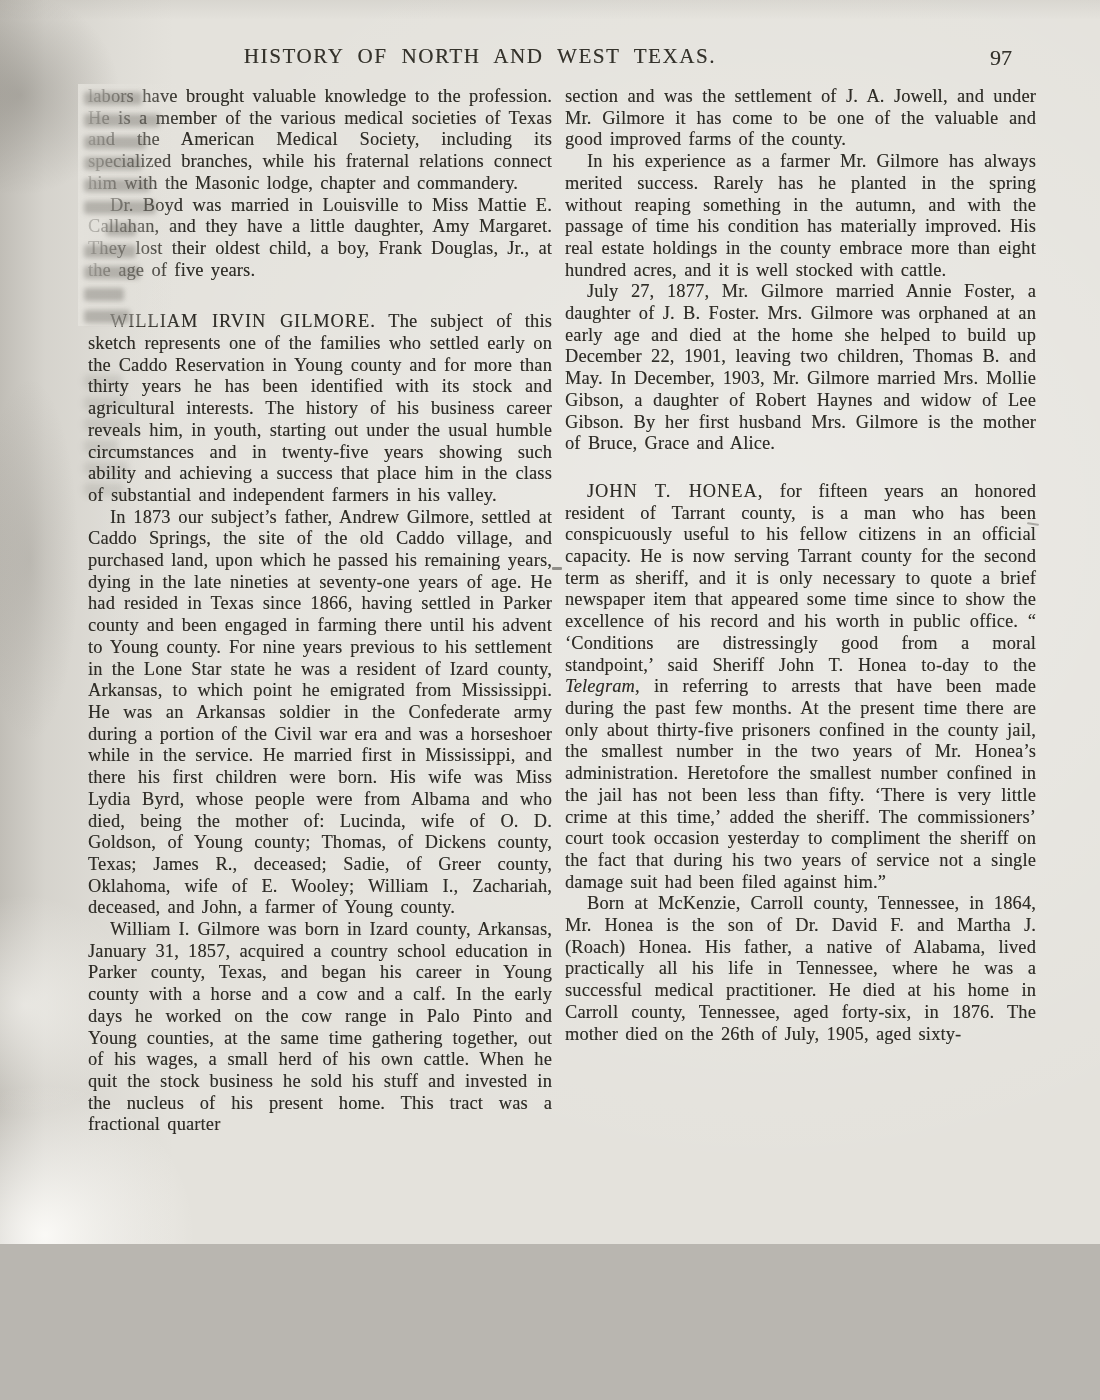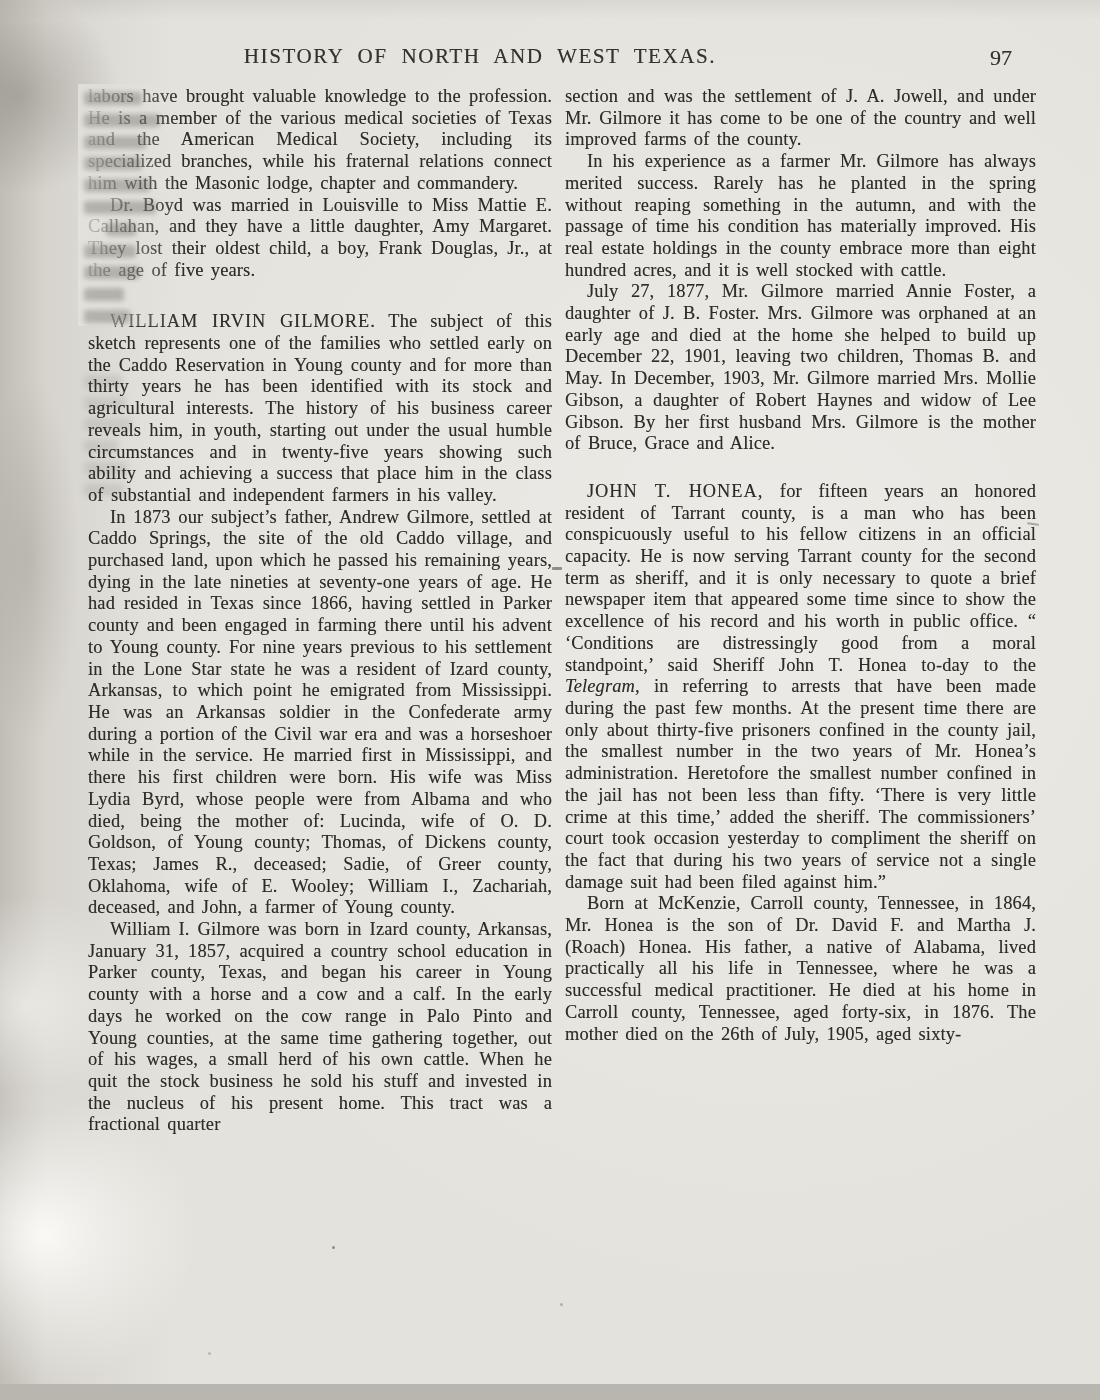--- a/index.html
+++ b/index.html
@@ -1,18 +1,18 @@
 <!DOCTYPE html>
 <html><head>
 <meta charset="utf-8">
 <style>
   html,body{margin:0;padding:0;background:#b9b6b0;}
   .page{
     position:relative;
-    width:1100px;height:1384px;
+    width:1100px;height:1244px;
     margin:0 auto;
     overflow:hidden;
     font-family:"Liberation Serif","DejaVu Serif",serif;
     color:#2e2c26;
     background-image:
       radial-gradient(circle at 45px 1235px, rgba(252,251,248,0.95) 0, rgba(252,251,248,0.55) 60px, rgba(252,251,248,0) 150px),
       radial-gradient(circle at 25px 1005px, rgba(250,249,245,0.60) 0, rgba(250,249,245,0) 110px),
       radial-gradient(circle at 20px 95px,  rgba(88,84,76,0.30) 0, rgba(88,84,76,0) 100px),
       radial-gradient(ellipse 70px 260px at 30px 560px, rgba(95,90,82,0.18), rgba(95,90,82,0) 70%),
       linear-gradient(90deg, rgba(110,105,96,0.30) 0px, rgba(110,105,96,0.12) 45px, rgba(110,105,96,0.05) 110px, rgba(110,105,96,0) 175px),
@@ -81,21 +81,21 @@
 
   <div class="columns">
     <section class="col left">
       <p class="noindent">labors have brought valuable knowledge to the profession. He is a member of the various medical societies of Texas and the American Medical Society, including its specialized branches, while his fraternal relations connect him with the Masonic lodge, chapter and commandery.</p>
       <p>Dr. Boyd was married in Louisville to Miss Mattie E. Callahan, and they have a little daughter, Amy Margaret. They lost their oldest child, a boy, Frank Douglas, Jr., at the age of five years.</p>
       <p class="section-start"><span class="lead">WILLIAM IRVIN GILMORE.</span><span> The subject of this sketch represents one of the families who settled early on the Caddo Reservation in Young county and for more than thirty years he has been identified with its stock and agricultural interests. The history of his business career reveals him, in youth, starting out under the usual humble circumstances and in twenty-five years showing such ability and achieving a success that place him in the class of substantial and independent farmers in his valley.</span></p>
       <p>In 1873 our subject’s father, Andrew Gilmore, settled at Caddo Springs, the site of the old Caddo village, and purchased land, upon which he passed his remaining years, dying in the late nineties at seventy-one years of age. He had resided in Texas since 1866, having settled in Parker county and been engaged in farming there until his advent to Young county. For nine years previous to his settlement in the Lone Star state he was a resident of Izard county, Arkansas, to which point he emigrated from Mississippi. He was an Arkansas soldier in the Confederate army during a portion of the Civil war era and was a horseshoer while in the service. He married first in Mississippi, and there his first children were born. His wife was Miss Lydia Byrd, whose people were from Albama and who died, being the mother of: Lucinda, wife of O. D. Goldson, of Young county; Thomas, of Dickens county, Texas; James R., deceased; Sadie, of Greer county, Oklahoma, wife of E. Wooley; William I., Zachariah, deceased, and John, a farmer of Young county.</p>
       <p>William I. Gilmore was born in Izard county, Arkansas, January 31, 1857, acquired a country school education in Parker county, Texas, and began his career in Young county with a horse and a cow and a calf. In the early days he worked on the cow range in Palo Pinto and Young counties, at the same time gathering together, out of his wages, a small herd of his own cattle. When he quit the stock business he sold his stuff and invested in the nucleus of his present home. This tract was a fractional quarter</p>
     </section>
     <section class="col right">
-      <p class="noindent">section and was the settlement of J. A. Jowell, and under Mr. Gilmore it has come to be one of the country and well improved farms of the county.</p>
+      <p class="noindent">section and was the settlement of J. A. Jowell, and under Mr. Gilmore it has come to be one of the valuable and good improved farms of the county.</p>
       <p>In his experience as a farmer Mr. Gilmore has always merited success. Rarely has he planted in the spring without reaping something in the autumn, and with the passage of time his condition has materially improved. His real estate holdings in the county embrace more than eight hundred acres, and it is well stocked with cattle.</p>
       <p>July 27, 1877, Mr. Gilmore married Annie Foster, a daughter of J. B. Foster. Mrs. Gilmore was orphaned at an early age and died at the home she helped to build up December 22, 1901, leaving two children, Thomas B. and May. In December, 1903, Mr. Gilmore married Mrs. Mollie Gibson, a daughter of Robert Haynes and widow of Lee Gibson. By her first husband Mrs. Gilmore is the mother of Bruce, Grace and Alice.</p>
       <p class="section-start"><span class="lead">JOHN T. HONEA,</span><span> for fifteen years an honored resident of Tarrant county, is a man who has been conspicuously useful to his fellow citizens in an official capacity. He is now serving Tarrant county for the second term as sheriff, and it is only necessary to quote a brief newspaper item that appeared some time since to show the excellence of his record and his worth in public office. “ ‘Conditions are distressingly good from a moral standpoint,’ said Sheriff John T. Honea to-day to the </span><i>Telegram,</i><span> in referring to arrests that have been made during the past few months. At the present time there are only about thirty-five prisoners confined in the county jail, the smallest number in the two years of Mr. Honea’s administration. Heretofore the smallest number confined in the jail has not been less than fifty. ‘There is very little crime at this time,’ added the sheriff. The commissioners’ court took occasion yesterday to compliment the sheriff on the fact that during his two years of service not a single damage suit had been filed against him.”</span></p>
       <p>Born at McKenzie, Carroll county, Tennessee, in 1864, Mr. Honea is the son of Dr. David F. and Martha J. (Roach) Honea. His father, a native of Alabama, lived practically all his life in Tennessee, where he was a successful medical practitioner. He died at his home in Carroll county, Tennessee, aged forty-six, in 1876. The mother died on the 26th of July, 1905, aged sixty-</p>
     </section>
   </div>
 
   <div class="artifacts">
     <div class="wash"></div>
     <div class="ghost" style="left:84px;top:92px;width:58px;"></div>

